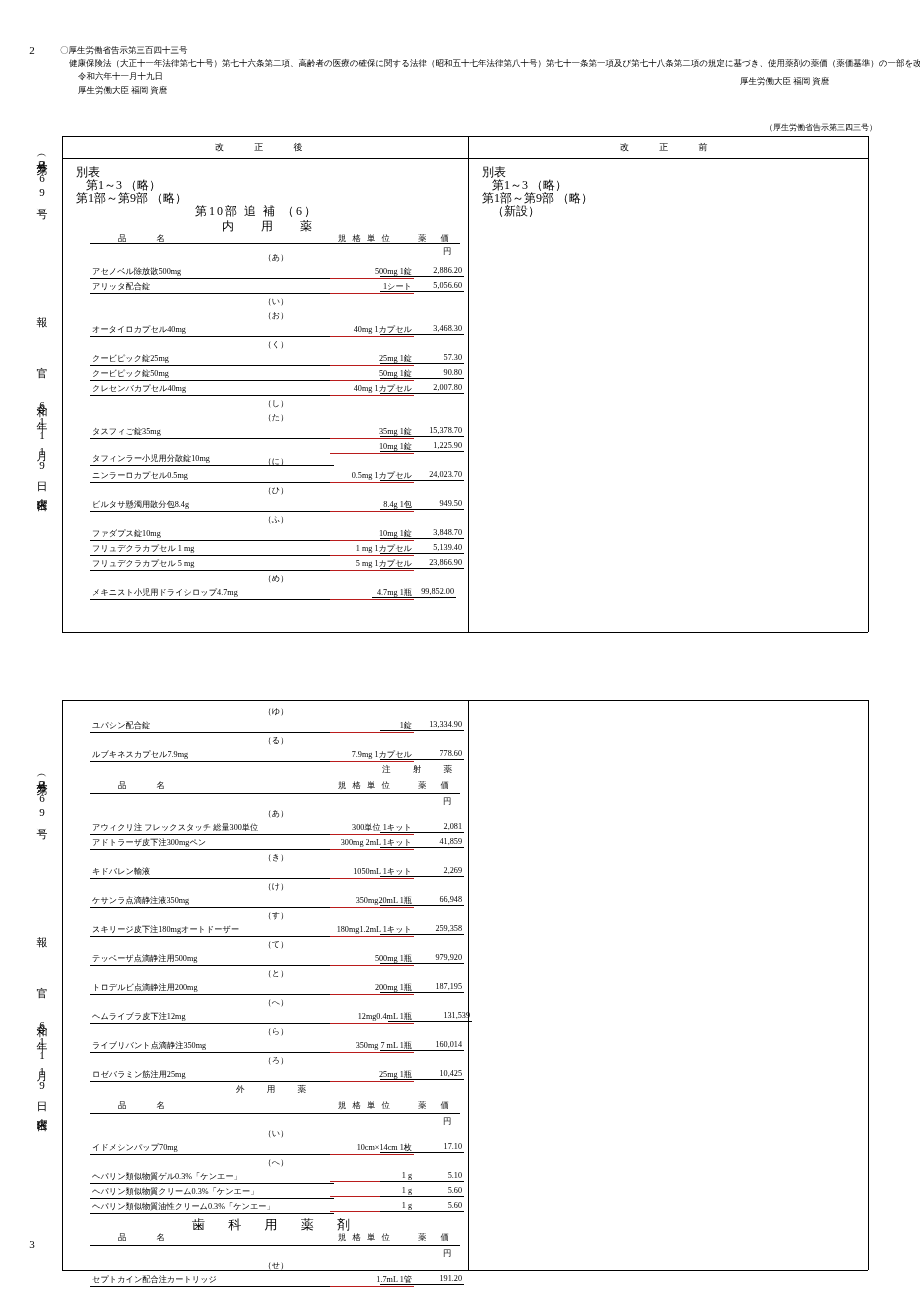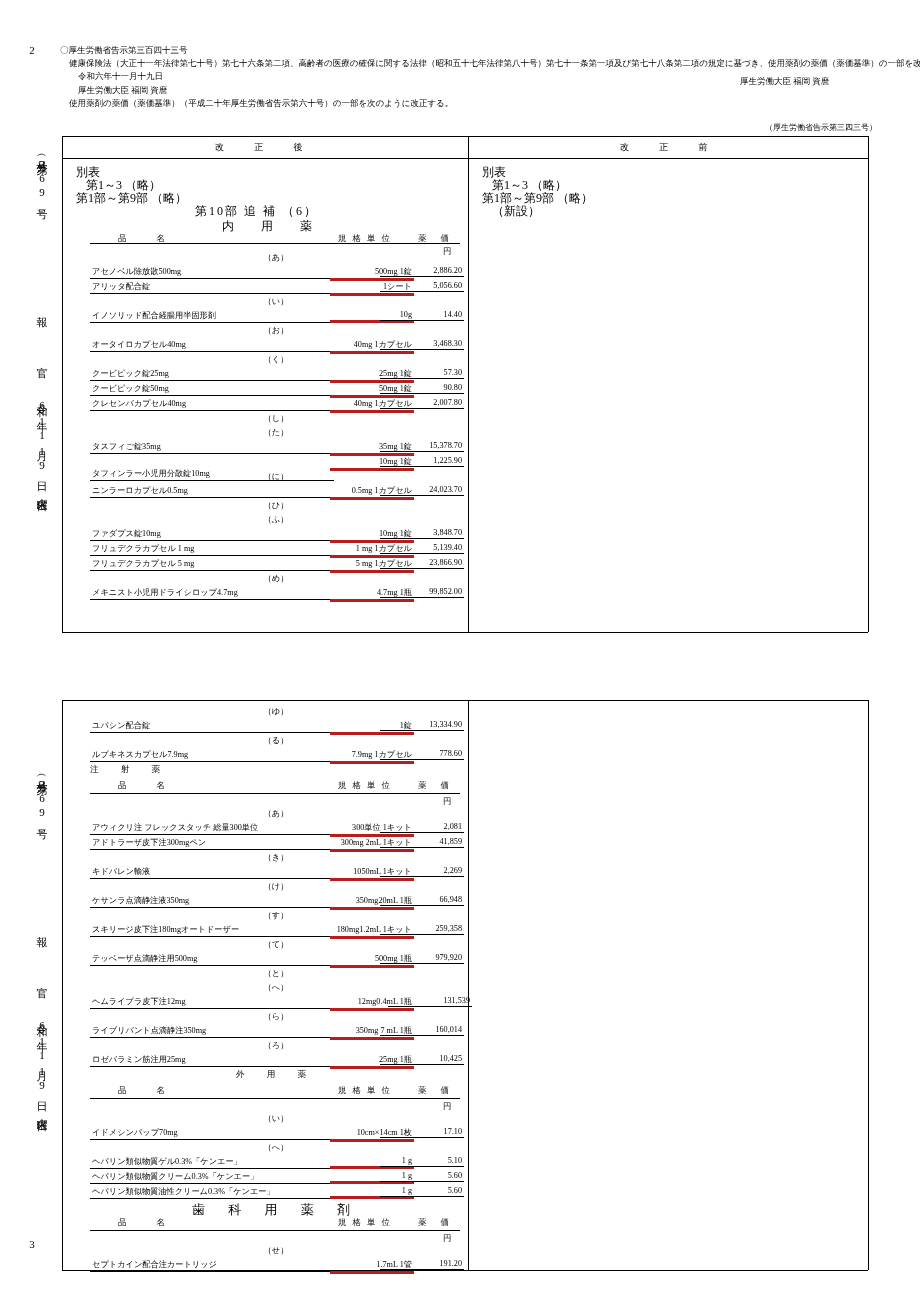--- a/index.html
+++ b/index.html
@@ -18,21 +18,21 @@
   .indent2{padding-left:18px;}
   .right-sign{position:absolute;font-size:8.5px;white-space:nowrap;}
   .kanpo-right{position:absolute;font-size:8.5px;white-space:nowrap;}
 
   .colhdr{position:absolute;font-size:9px;letter-spacing:14px;}
   .label-small{position:absolute;font-size:12px;}
 
   .tbl{position:absolute;font-size:8.2px;}
   .row{position:relative;height:15px;white-space:nowrap;}
   .nm{position:absolute;left:0;top:0;border-bottom:1px solid #000;padding:0 2px 1px 2px;}
-  .sp{position:absolute;top:0;text-align:right;border-bottom:3px solid #b91c1c;padding:0 2px 1px 2px;}
+  .sp{position:absolute;top:0;text-align:right;border-bottom:1px solid #b91c1c;padding:0 2px 1px 2px;}
   .pr{position:absolute;top:0;text-align:right;border-bottom:1px solid #000;padding:0 2px 1px 2px;}
   .grp{position:absolute;left:0;top:0;width:100%;text-align:center;font-size:8.2px;}
   .hdrow{position:absolute;font-size:8.4px;}
 
   .vside{position:absolute;font-size:11px;}
   .vside .vert{letter-spacing:2px;}
 </style>
 </head>
 <body>
 
@@ -40,21 +40,20 @@
 
   <div>
 
     <div class="pageno vert" style="left:26px;top:44px;">2</div>
 
     <div class="notice-block" style="left:60px;top:44px;width:790px;">
       <div class="notice-line">〇厚生労働省告示第三百四十三号</div>
       <div class="notice-line indent1">健康保険法（大正十一年法律第七十号）第七十六条第二項、高齢者の医療の確保に関する法律（昭和五十七年法律第八十号）第七十一条第一項及び第七十八条第二項の規定に基づき、使用薬剤の薬価（薬価基準）の一部を改正する告示を次のように定める。</div>
       <div class="notice-line indent2">令和六年十一月十九日</div>
       <div class="notice-line indent2">厚生労働大臣 福岡 資麿</div>
-      <div class="notice-line indent1">使用薬剤の薬価（薬価基準）（平成二十年厚生労働省告示第六十号）の一部を次のように改正する。</div>
     </div>
 
     <div class="right-sign" style="left:740px;top:76px;">厚生労働大臣 福岡 資麿</div>
     <div class="kanpo-right" style="left:765px;top:122px;font-size:8px;">（厚生労働省告示第三四三号）</div>
 
     <div class="hrule" style="left:62px;top:136px;width:806px;"></div>
     <div class="hrule" style="left:62px;top:158px;width:806px;"></div>
     <div class="hrule" style="left:62px;top:632px;width:806px;"></div>
     <div class="vrule" style="left:62px;top:136px;height:496px;"></div>
     <div class="vrule" style="left:468px;top:136px;height:496px;"></div>
@@ -91,25 +90,20 @@
           <div class="pr" style="left: 290px; width: 80px;">2,886.20</div>
         </div>
         <div class="row">
           <div class="nm" style="width: 240px;">アリッタ配合錠</div>
           <div class="sp" style="left: 240px; width: 80px;">1シート</div>
           <div class="pr" style="left: 290px; width: 80px;">5,056.60</div>
         </div>
         <div class="row" style="height: 14px;">
           <div class="grp">（い）</div>
         </div>
-        <div class="row">
-          <div class="nm" style="width: 240px;">イノソリッド配合経腸用半固形剤</div>
-          <div class="sp" style="left: 240px; width: 80px;">10g</div>
-          <div class="pr" style="left: 290px; width: 80px;">14.40</div>
-        </div>
         <div class="row" style="height: 14px;">
           <div class="grp">（お）</div>
         </div>
         <div class="row">
           <div class="nm" style="width: 240px;">オータイロカプセル40mg</div>
           <div class="sp" style="left: 240px; width: 80px;">40mg 1カプセル</div>
           <div class="pr" style="left: 290px; width: 80px;">3,468.30</div>
         </div>
         <div class="row" style="height: 14px;">
           <div class="grp">（く）</div>
@@ -149,20 +143,25 @@
           <div class="grp">（に）</div>
         </div>
         <div class="row">
           <div class="nm" style="width: 240px;">ニンラーロカプセル0.5mg</div>
           <div class="sp" style="left: 240px; width: 80px;">0.5mg 1カプセル</div>
           <div class="pr" style="left: 290px; width: 80px;">24,023.70</div>
         </div>
         <div class="row" style="height: 14px;">
           <div class="grp">（ひ）</div>
         </div>
+        <div class="row">
+          <div class="nm" style="width: 240px;">ビルタサ懸濁用散分包8.4g</div>
+          <div class="sp" style="left: 240px; width: 80px;">8.4g 1包</div>
+          <div class="pr" style="left: 290px; width: 80px;">949.50</div>
+        </div>
         <div class="row" style="height: 14px;">
           <div class="grp">（ふ）</div>
         </div>
         <div class="row">
           <div class="nm" style="width: 240px;">ファダプス錠10mg</div>
           <div class="sp" style="left: 240px; width: 80px;">10mg 1錠</div>
           <div class="pr" style="left: 290px; width: 80px;">3,848.70</div>
         </div>
         <div class="row">
           <div class="nm" style="width: 240px;">フリュデクラカプセル 1 mg</div>
@@ -173,21 +172,21 @@
           <div class="nm" style="width: 240px;">フリュデクラカプセル 5 mg</div>
           <div class="sp" style="left: 240px; width: 80px;">5 mg 1カプセル</div>
           <div class="pr" style="left: 290px; width: 80px;">23,866.90</div>
         </div>
         <div class="row" style="height: 14px;">
           <div class="grp">（め）</div>
         </div>
         <div class="row">
           <div class="nm" style="width: 240px;">メキニスト小児用ドライシロップ4.7mg</div>
           <div class="sp" style="left: 240px; width: 80px;">4.7mg 1瓶</div>
-          <div class="pr" style="left: 290px; width: 80px;">99,852.00</div>
+          <div class="pr" style="left: 282px; width: 80px;">99,852.00</div>
         </div>
       </div>
   </div>
 
   <div class="vside" style="left:34px;top:150px;"><span class="vert">（号外第269号）</span></div>
   <div class="vside" style="left:34px;top:300px;"><span class="vert">報</span></div>
   <div class="vside" style="left:34px;top:350px;"><span class="vert">官</span></div>
   <div class="vside" style="left:34px;top:395px;"><span class="vert">令和6年11月19日 火曜日</span></div>
 
   <div>
@@ -209,21 +208,21 @@
           <div class="pr" style="left: 290px; width: 80px;">13,334.90</div>
         </div>
         <div class="row" style="height: 14px;">
           <div class="grp">（る）</div>
         </div>
         <div class="row">
           <div class="nm" style="width: 240px;">ルブキネスカプセル7.9mg</div>
           <div class="sp" style="left: 240px; width: 80px;">7.9mg 1カプセル</div>
           <div class="pr" style="left: 290px; width: 80px;">778.60</div>
         </div>
-        <div style="position: relative; height: 16px; text-align: left; letter-spacing: 10px; font-size: 8.6px;">注 射 薬</div>
+        <div style="position: relative; height: 16px; text-align: right; letter-spacing: 10px; font-size: 8.6px;">注 射 薬</div>
         <div style="position: relative; height: 16px; font-size: 8.4px;">
           <span style="position:absolute;left:28px;letter-spacing:14px;">品 名</span>
           <span style="position:absolute;left:248px;letter-spacing:2px;">規 格 単 位</span>
           <span style="position:absolute;left:328px;letter-spacing:6px;">薬 価</span>
         </div>
         <div style="position: relative; height: 12px; font-size: 8.4px;">
           <span style="position:absolute;left:353px;">円</span>
           <span style="position:absolute;left:0;top:-3px;width:370px;border-top:1px solid #000;display:block;"></span>
         </div>
         <div class="row" style="height: 14px;">
@@ -266,20 +265,25 @@
         <div class="row" style="height: 14px;">
           <div class="grp">（て）</div>
         </div>
         <div class="row">
           <div class="nm" style="width: 240px;">テッベーザ点滴静注用500mg</div>
           <div class="sp" style="left: 240px; width: 80px;">500mg 1瓶</div>
           <div class="pr" style="left: 290px; width: 80px;">979,920</div>
         </div>
         <div class="row" style="height: 14px;">
           <div class="grp">（と）</div>
+        </div>
+        <div class="row">
+          <div class="nm" style="width: 240px;">トロデルビ点滴静注用200mg</div>
+          <div class="sp" style="left: 240px; width: 80px;">200mg 1瓶</div>
+          <div class="pr" style="left: 290px; width: 80px;">187,195</div>
         </div>
         <div class="row" style="height: 14px;">
           <div class="grp">（へ）</div>
         </div>
         <div class="row">
           <div class="nm" style="width: 240px;">ヘムライブラ皮下注12mg</div>
           <div class="sp" style="left: 240px; width: 80px;">12mg0.4mL 1瓶</div>
           <div class="pr" style="left: 298px; width: 80px;">131,539</div>
         </div>
         <div class="row" style="height: 14px;">

